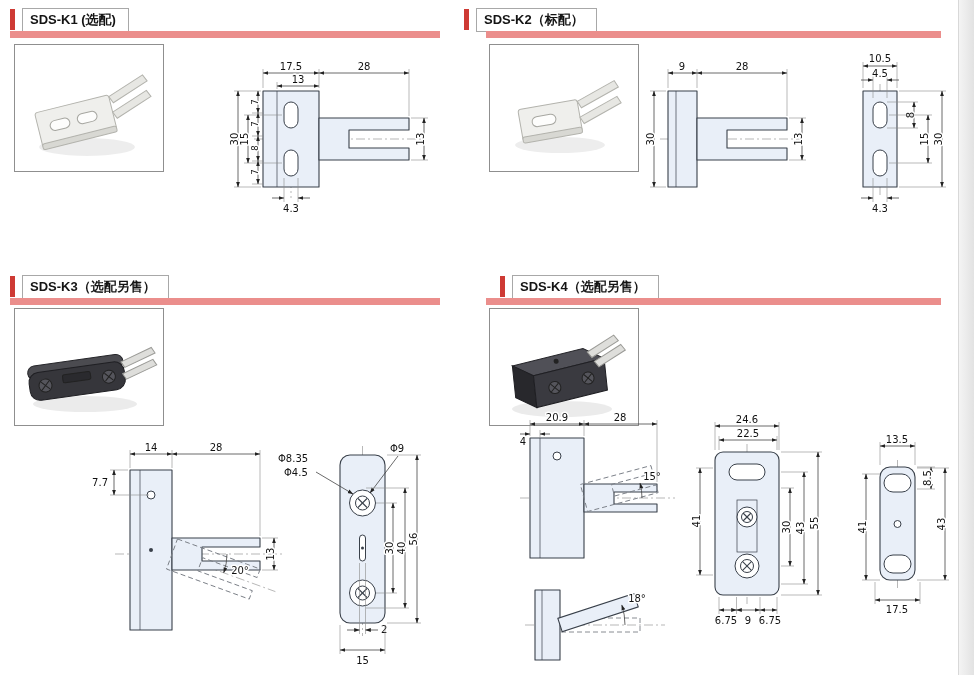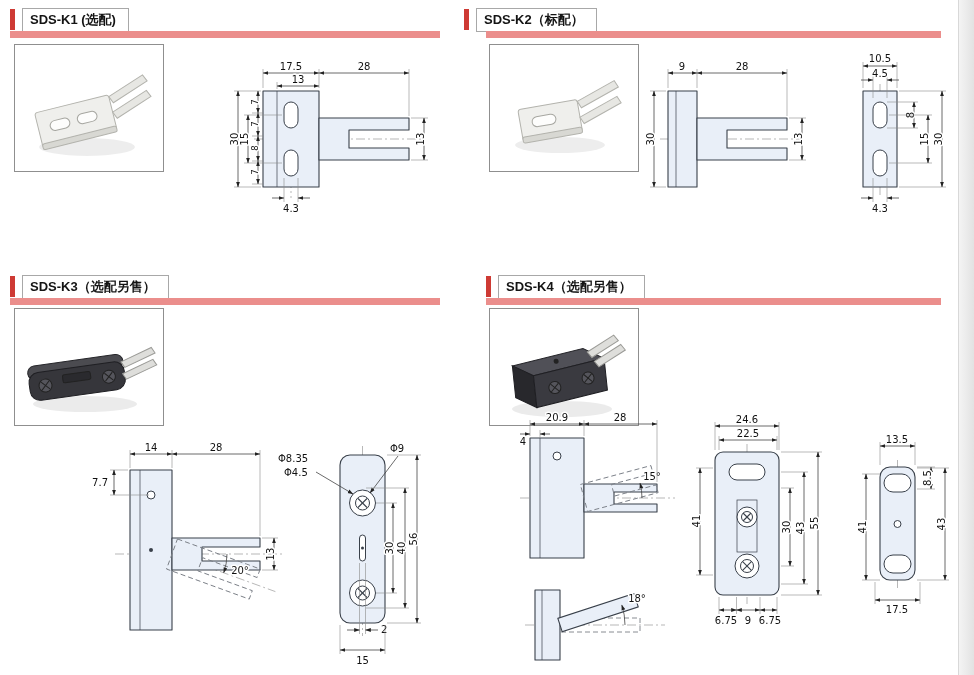--- a/index.html
+++ b/index.html
@@ -307,21 +307,21 @@
         <text class="dt" x="311" y="193" text-anchor="start">2</text>
         <line class="ext" x1="270" y1="185" x2="270" y2="214"></line>
         <line class="ext" x1="315" y1="185" x2="315" y2="214"></line>
         <line class="dim" x1="270" y1="210" x2="315" y2="210" marker-start="url(#aK3)" marker-end="url(#aK3)"></line>
         <text class="dt" x="292.5" y="224" text-anchor="middle">15</text>
       </g>
     </svg>
   </div>
 
   <div>
-    <div class="sec-header" style="left:486px;top:275px">
+    <div class="sec-header" style="left:500px;top:275px">
       <span class="accent"></span>
       <span class="title-box">SDS-K4（选配另售）</span>
     </div>
     <div class="rule" style="left:486px;top:298px;width:455px"></div>
 
     <div class="photo" style="left:489px;top:308px;width:150px;height:118px">
       <svg class="photo-svg" width="148" height="116" viewBox="0 0 148 116">
         <ellipse cx="72" cy="100" rx="50" ry="8" fill="rgba(0,0,0,0.08)"></ellipse>
         <g transform="rotate(-6 70 70)">
           <polygon points="24,52 96,42 116,54 44,64" fill="#505057" stroke="#26262a"></polygon>

